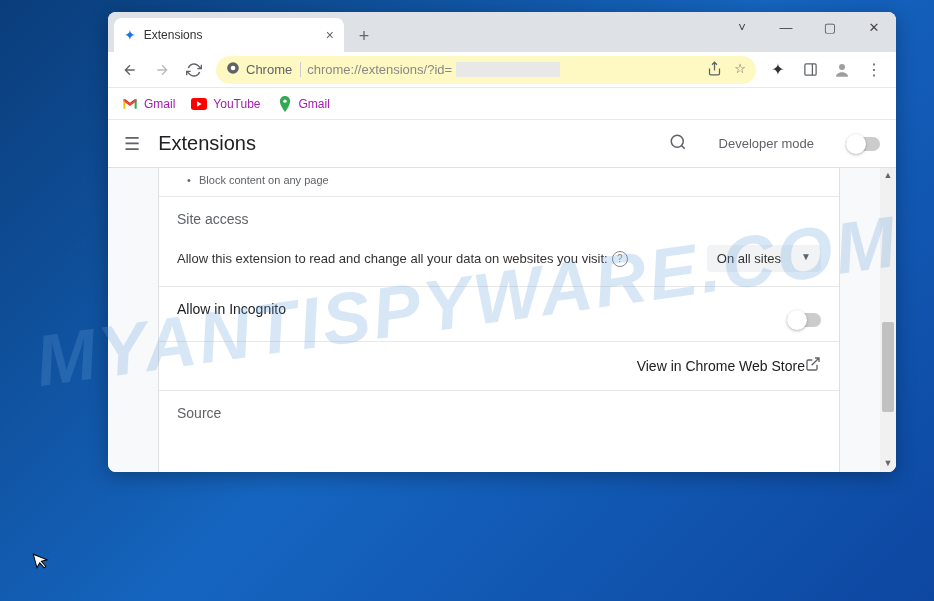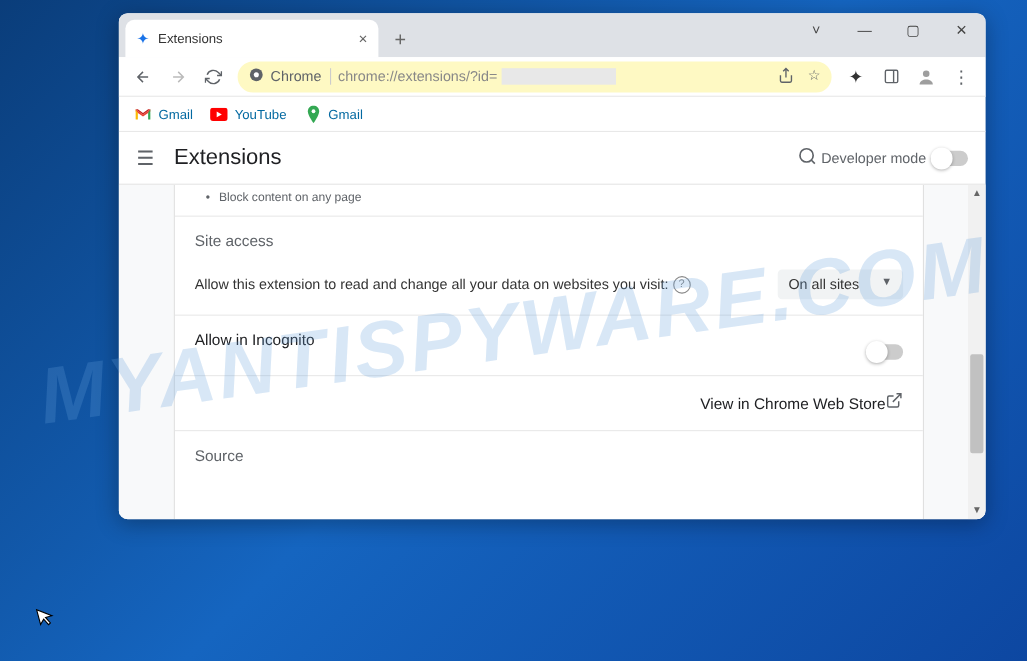--- a/index.html
+++ b/index.html
@@ -132,21 +132,21 @@
     .addr-url-light { color: #bbb; background: #e8e8e8; padding: 0 50px; margin-left: -2px; }
     .addr-right { margin-left: auto; display: flex; gap: 12px; color: #5f6368; }
     .bookmarks {
       height: 32px;
       display: flex;
       align-items: center;
       padding: 0 14px;
       gap: 16px;
       border-bottom: 1px solid #e8e8e8;
       font-size: 12px;
-      color: #0369a1;
+      color: #a21caf;
     }
     .bookmark-item {
       display: flex;
       align-items: center;
       gap: 6px;
       cursor: pointer;
     }
     .bm-icon {
       width: 16px;
       height: 16px;
@@ -169,21 +169,21 @@
     }
     .page-title {
       font-size: 20px;
       font-weight: 500;
       color: #202124;
     }
     .header-right {
       margin-left: auto;
       display: flex;
       align-items: center;
-      gap: 4px;
+      gap: 32px;
       font-size: 13px;
       color: #5f6368;
     }
     .toggle-switch {
       width: 34px;
       height: 14px;
       background: #ccc;
       border-radius: 7px;
       position: relative;
       cursor: pointer;

